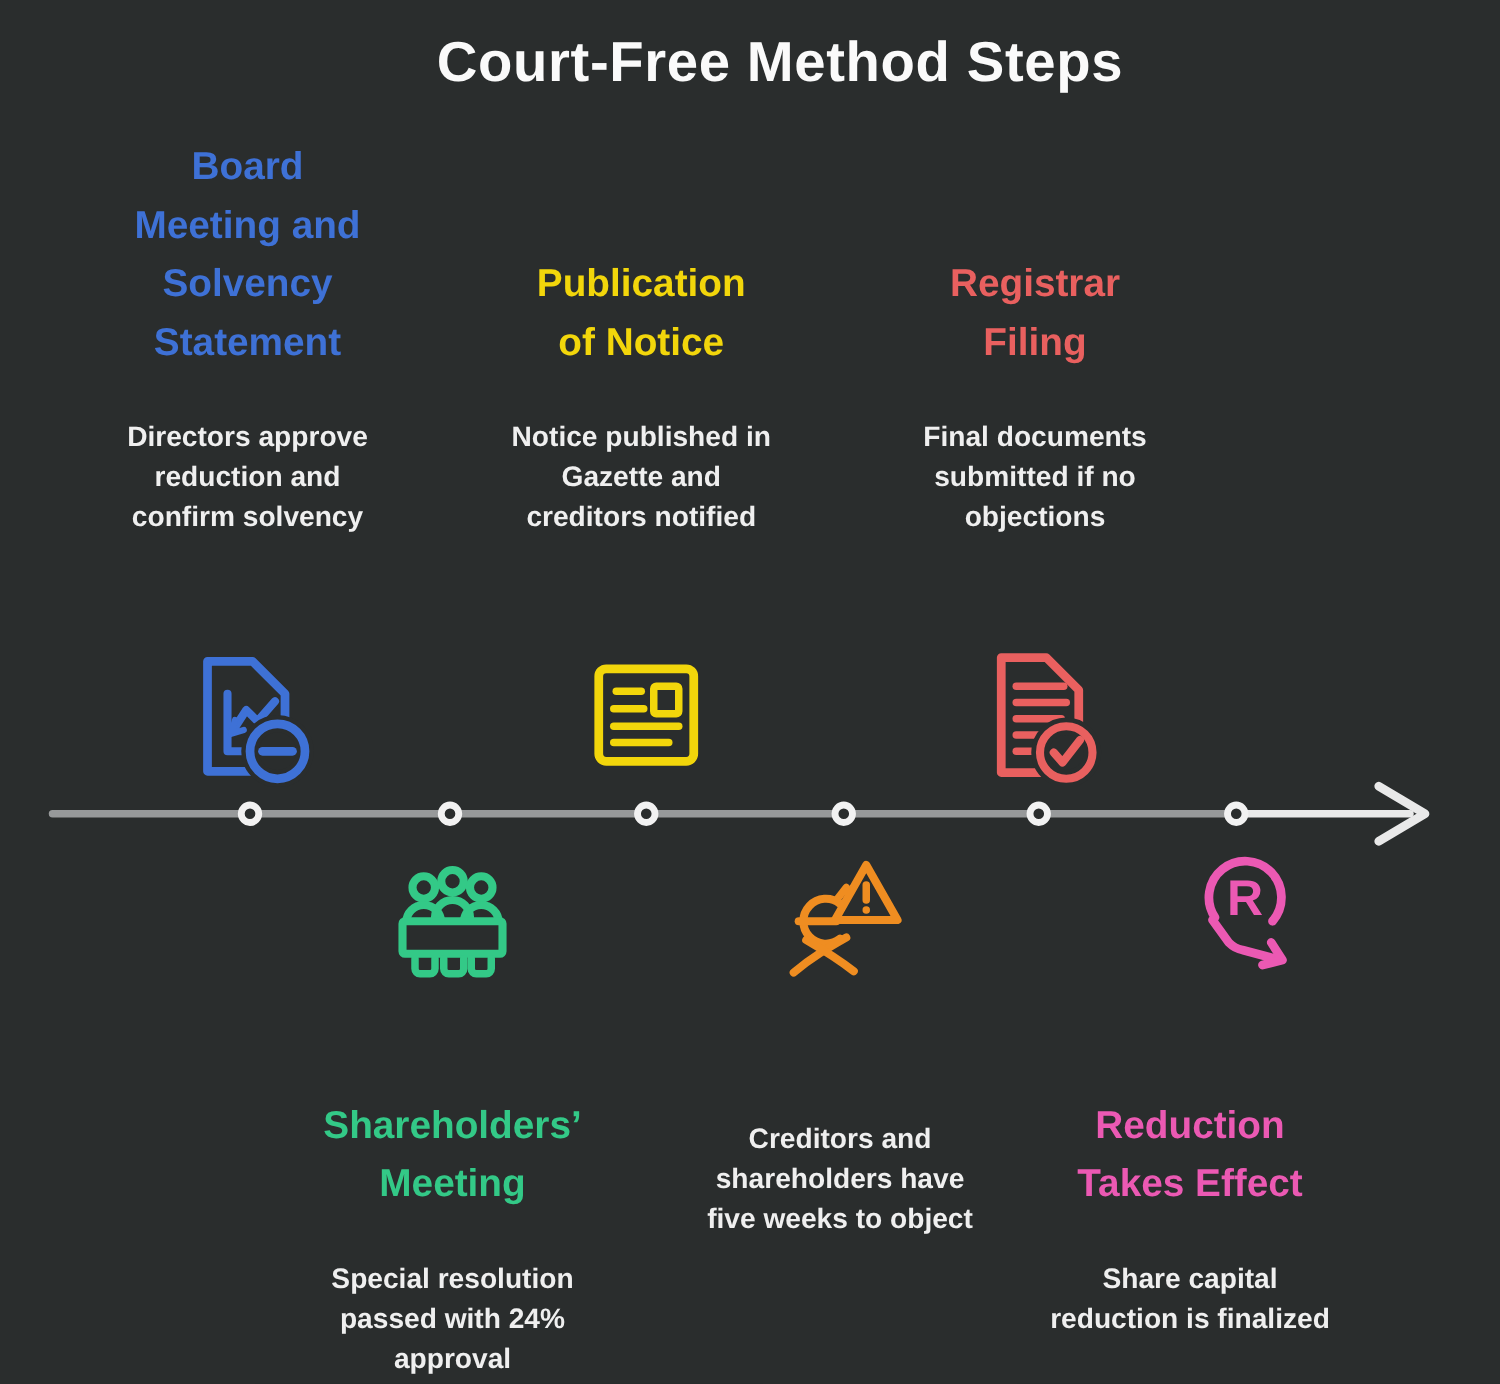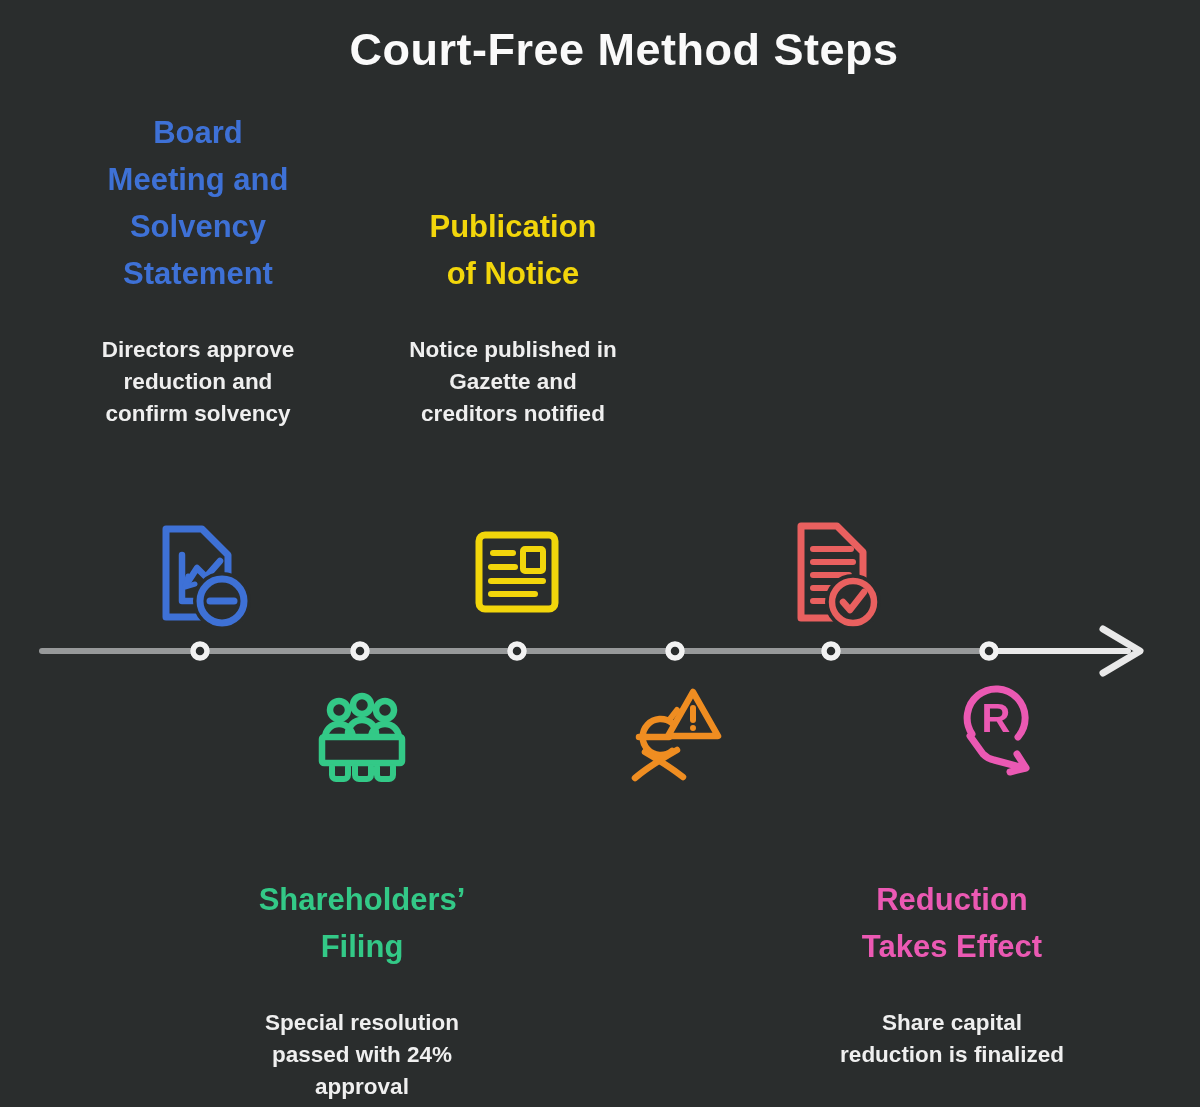--- a/index.html
+++ b/index.html
@@ -36,20 +36,27 @@
     <div class="step-desc">Directors approve
 reduction and
 confirm solvency</div>
   </div>
   <div class="caption" style="left:513px;bottom:659px;">
     <div class="step-title" style="color: rgb(242, 214, 11);">Publication
 of Notice</div>
     <div class="step-desc">Notice published in
 Gazette and
 creditors notified</div>
+  </div>
+  <div class="caption" style="left:828px;bottom:659px;">
+    <div class="step-title" style="color: rgb(233, 96, 95);">Registrar
+Filing</div>
+    <div class="step-desc">Final documents
+submitted if no
+objections</div>
   </div>
 
   <div class="icon" style="left: 200px; top: 517px; color: rgb(62, 113, 214);">
     <svg viewBox="0 0 112 112" fill="none" stroke="currentColor" stroke-linecap="round" stroke-linejoin="round">
       <path d="M22 12 H58 L84 38 V100 H22 Z" stroke-width="7"></path>
       <path d="M38 38 V84 H60" stroke-width="6.5"></path>
       <path d="M76 44 L62 60 L53 51 L42 68" stroke-width="6.5"></path>
       <path d="M51 67 L41 70 L44 59" stroke-width="5"></path>
       <circle cx="78" cy="84" r="22" fill="#2a2d2d" stroke="#2a2d2d" stroke-width="14"></circle>
       <circle cx="78" cy="84" r="22" stroke-width="7"></circle>
@@ -122,26 +129,29 @@
     <svg viewBox="0 0 112 112" fill="none" stroke="currentColor" stroke-linecap="round" stroke-linejoin="round">
       <path d="M36 58 A29 29 0 1 1 82 61" stroke-width="7"></path>
       <text x="60" y="56" text-anchor="middle" font-size="40" font-weight="bold" fill="currentColor" stroke="none" font-family="Liberation Sans, sans-serif">R</text>
       <path d="M34 60 L47 78 Q52 83 58 84 L88 92" stroke-width="7"></path>
       <path d="M81 78 L90 92 L74 96" stroke-width="7"></path>
     </svg>
   </div>
 
   <div class="caption" style="left:362px;top:858px;">
     <div class="step-title" style="color: rgb(51, 201, 135);">Shareholders’
-Filing</div>
+Meeting</div>
     <div class="step-desc">Special resolution
 passed with 24%
 approval</div>
   </div>
   <div class="caption" style="left:672px;top:858px;">
+    <div class="step-desc">Creditors and
+shareholders have
+five weeks to object</div>
   </div>
   <div class="caption" style="left:952px;top:858px;">
     <div class="step-title" style="color: rgb(235, 89, 179);">Reduction
 Takes Effect</div>
     <div class="step-desc">Share capital
 reduction is finalized</div>
   </div>
 
 </div>
 

